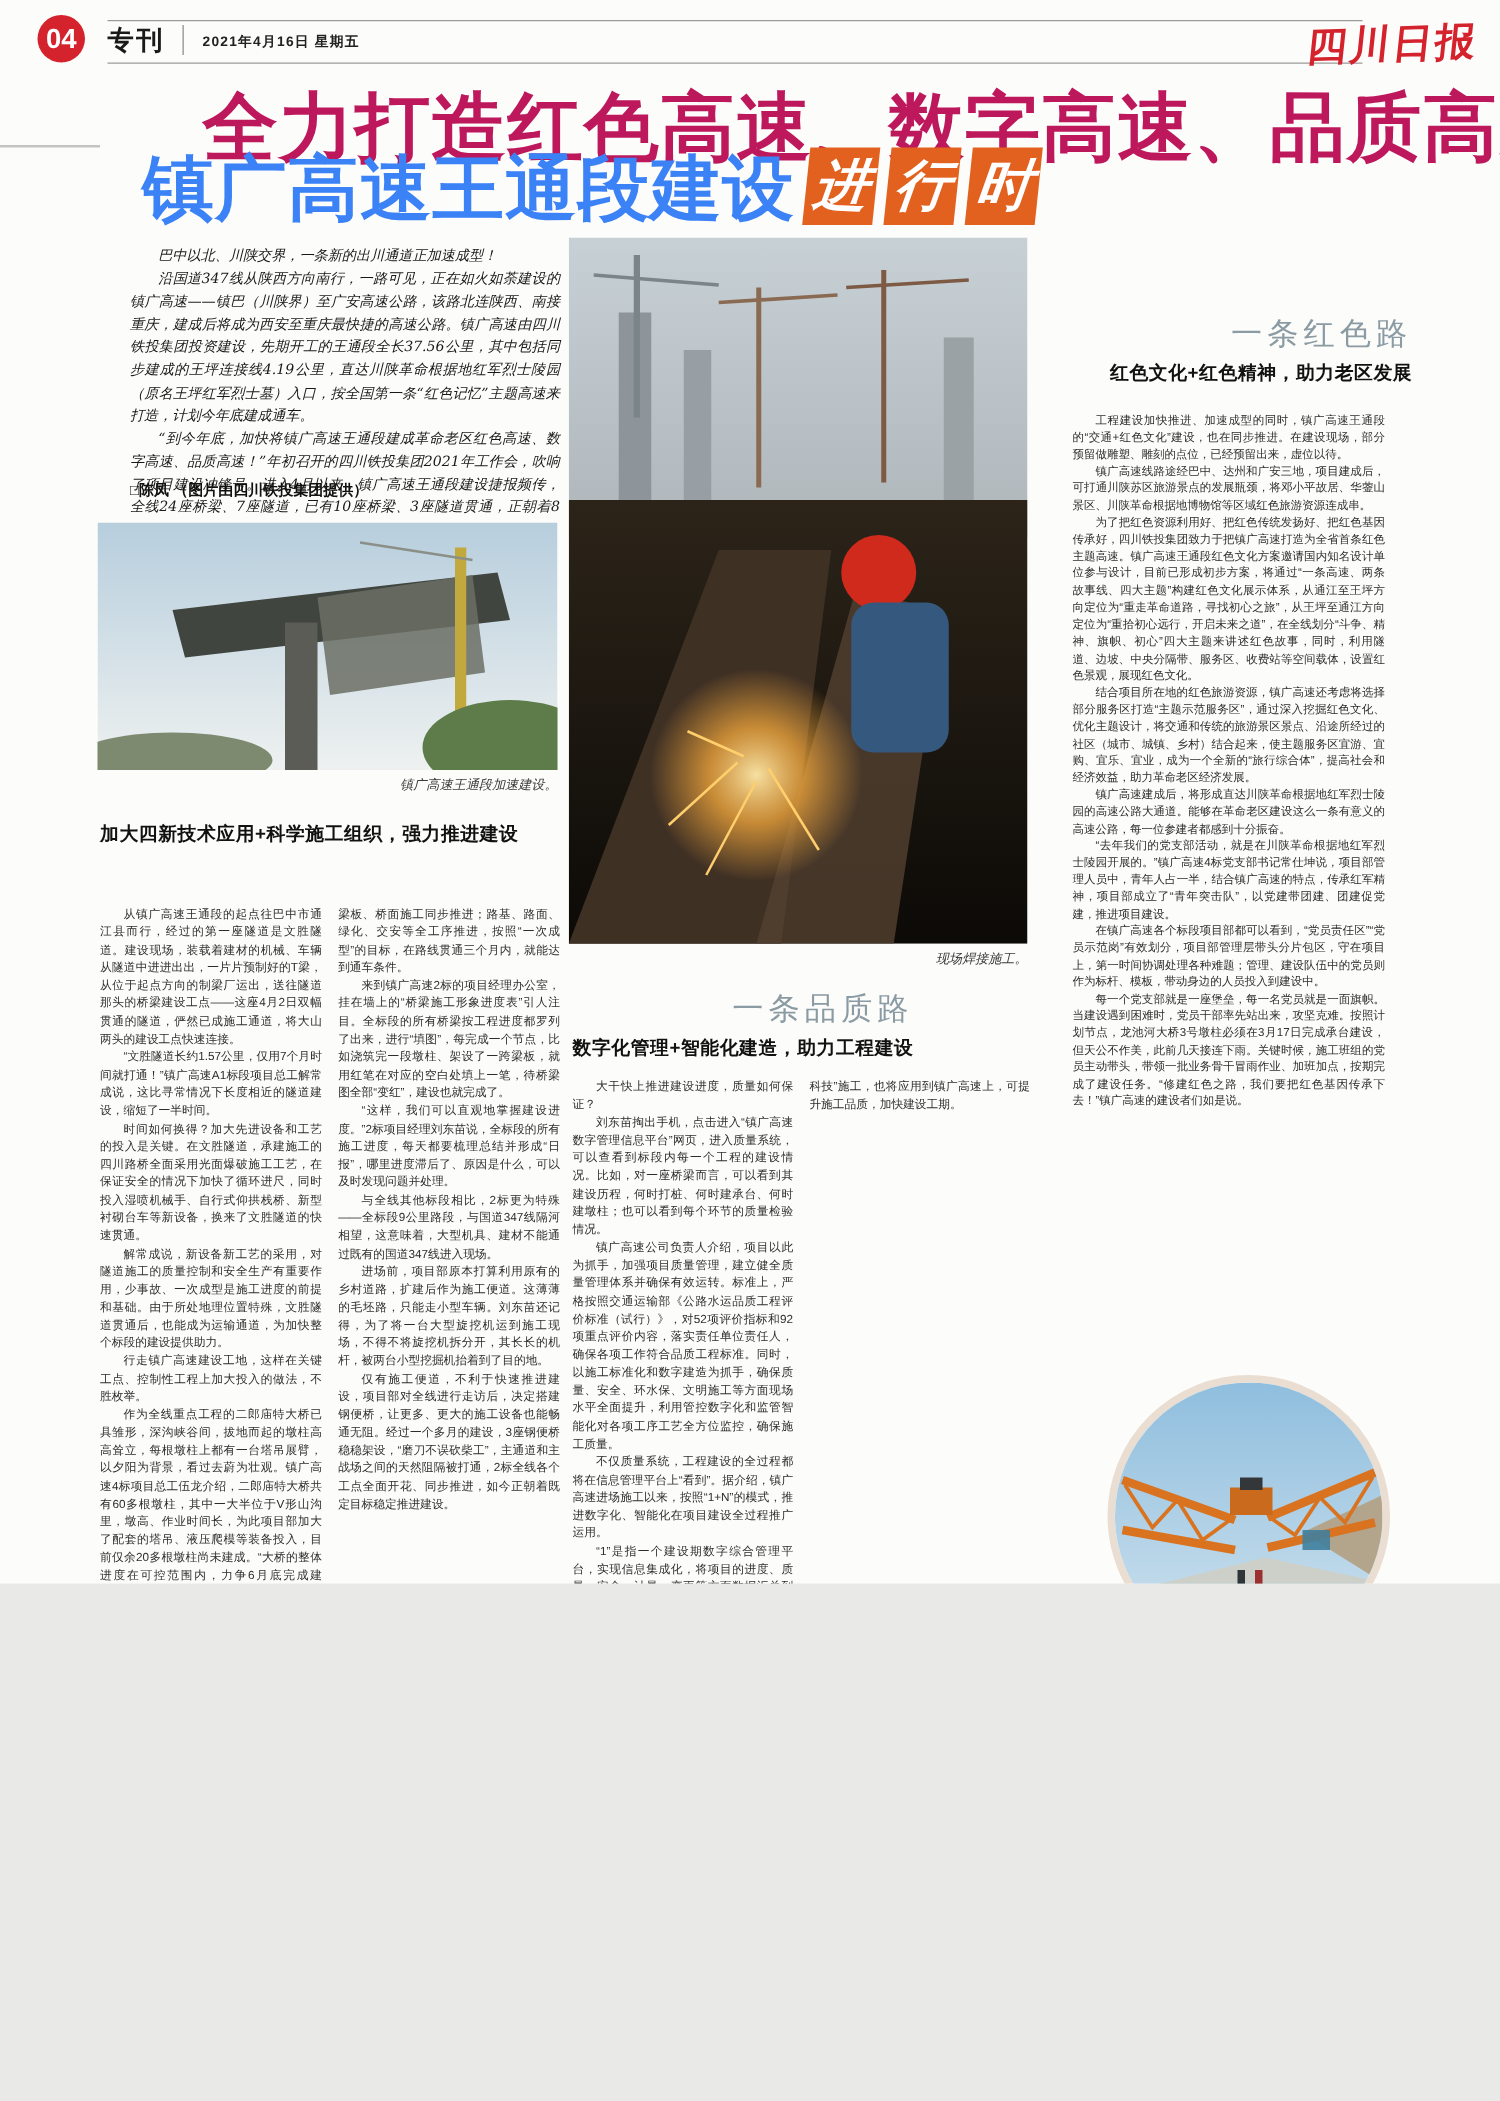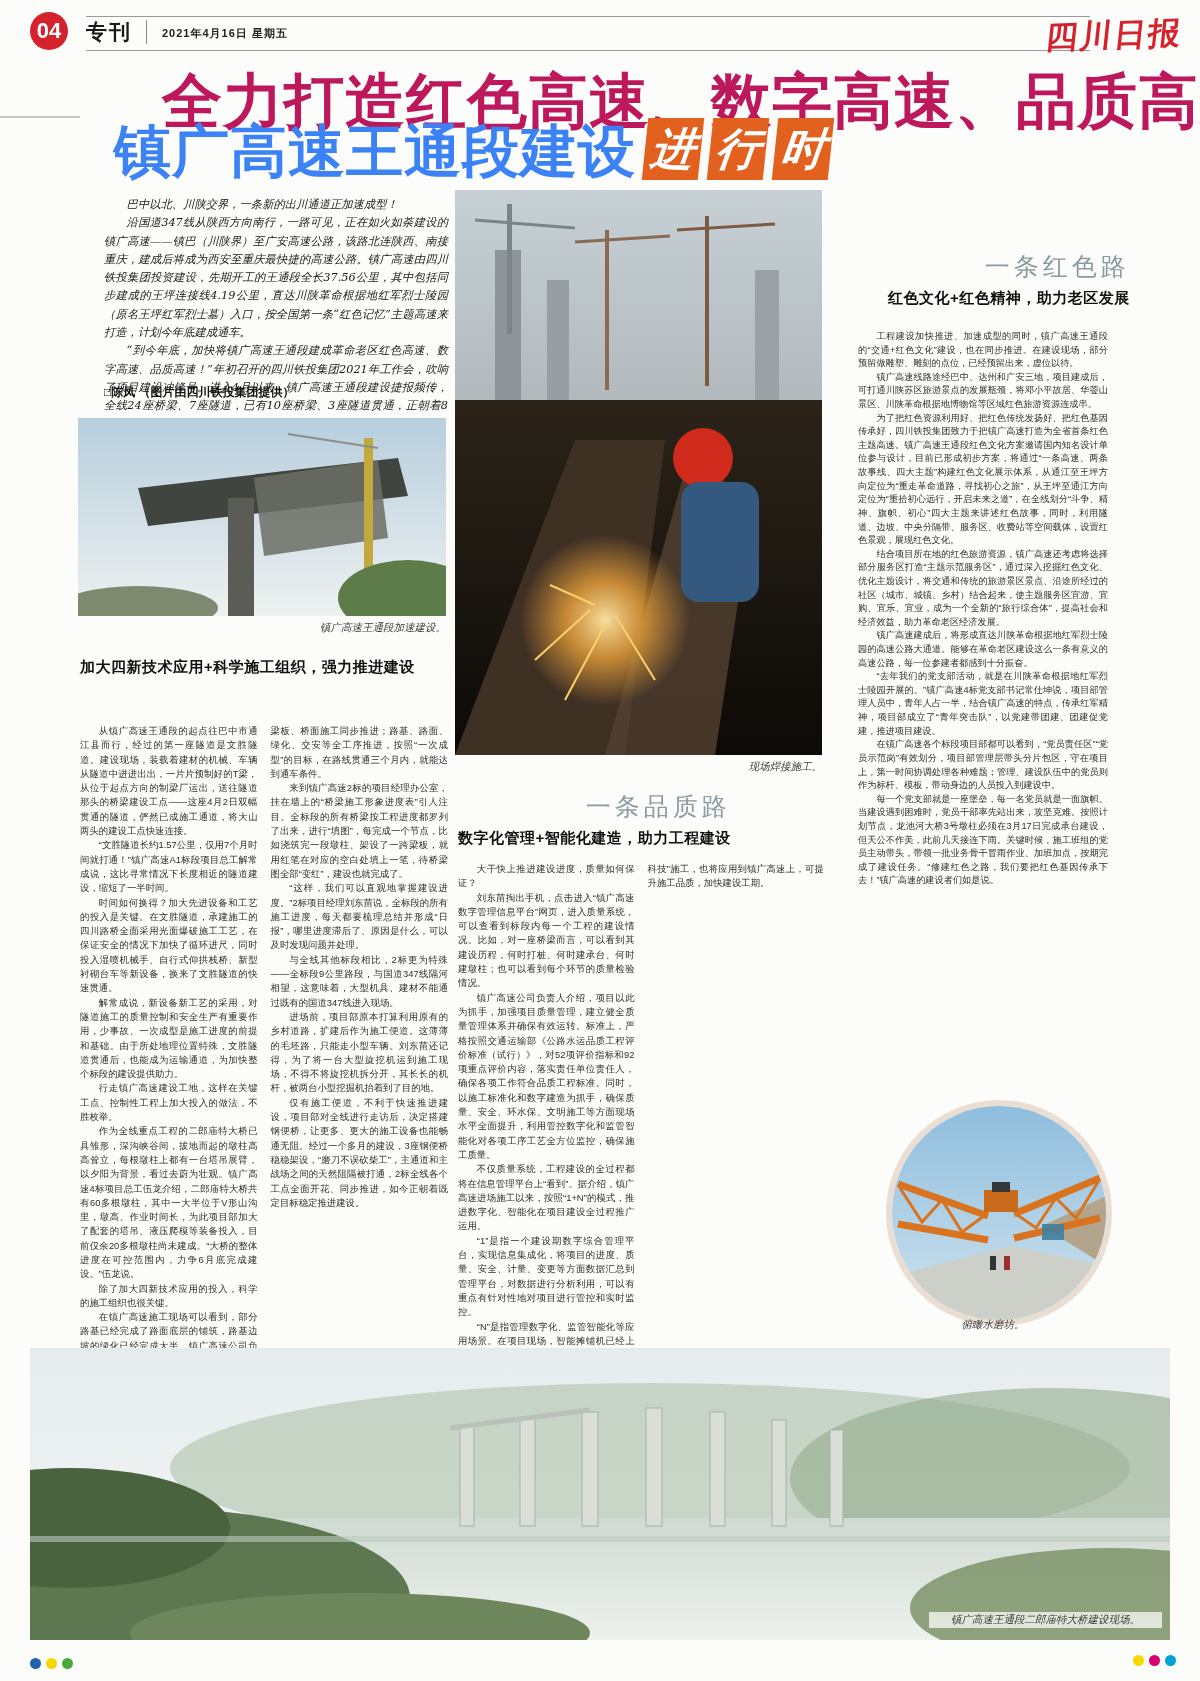--- a/index.html
+++ b/index.html
@@ -1,16 +1,16 @@
 <!DOCTYPE html>
 <html><head>
 <meta charset="utf-8">
 <style>
   html,body{margin:0;padding:0;background:#e9e9e7;}
-  .page{position:relative;width:1200px;height:1681px;margin:0 auto;background:#fcfcfa;
+  .page{position:relative;width:1200px;height:1267px;margin:0 auto;background:#fcfcfa;
         font-family:"Liberation Sans",sans-serif;overflow:hidden;}
   
   .hd-rule{position:absolute;left:86px;right:110px;height:1px;background:#9a9a9a;}
   .page-badge{position:absolute;left:30px;top:12px;width:38px;height:38px;border-radius:50%;
         background:#d5232e;color:#fff;font-size:22px;font-weight:bold;line-height:38px;text-align:center;}
   .sec-name{position:absolute;left:86px;top:18px;font-size:21px;font-weight:bold;color:#1a1a1a;letter-spacing:2px;}
   .hd-div{position:absolute;left:146px;top:20px;width:1px;height:24px;background:#8a8a8a;}
   .hd-date{position:absolute;left:162px;top:26px;font-size:11px;color:#222;font-weight:bold;letter-spacing:1px;}
   .masthead{position:absolute;right:18px;top:14px;font-size:32px;font-weight:bold;color:#d5232e;
         font-family:"DejaVu Serif",serif;transform:skewX(-8deg) rotate(-2deg);letter-spacing:2px;}

